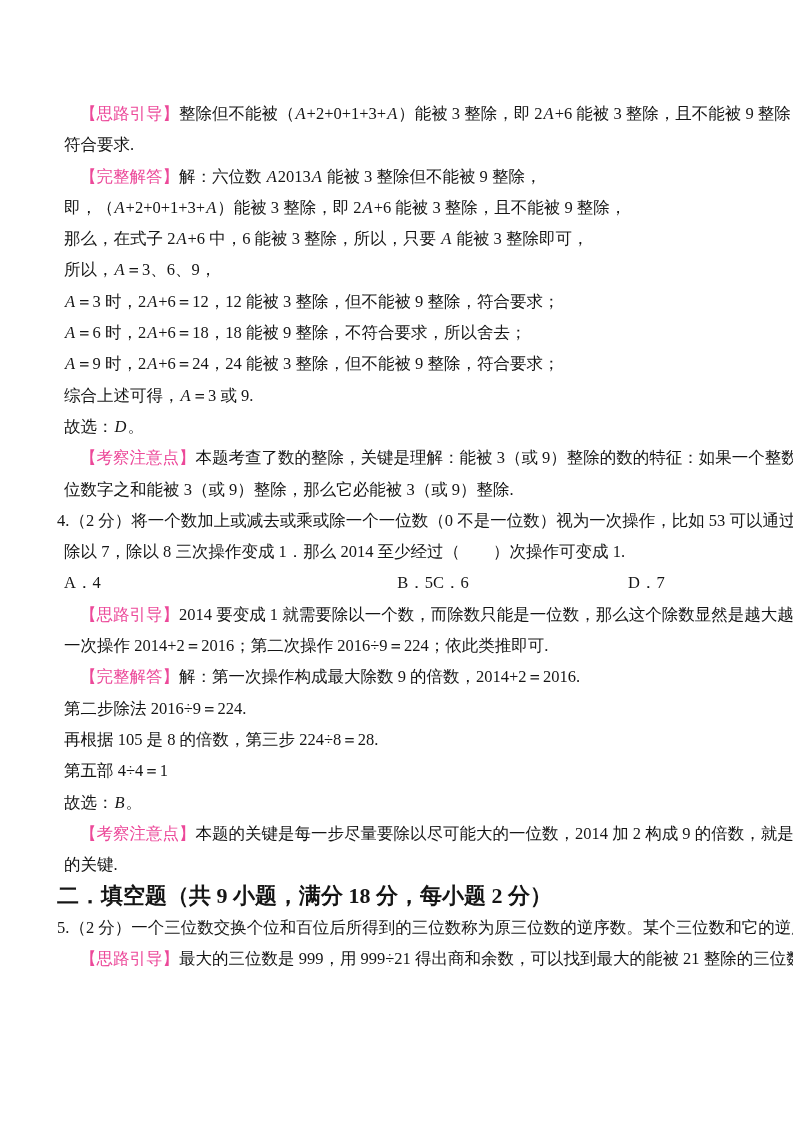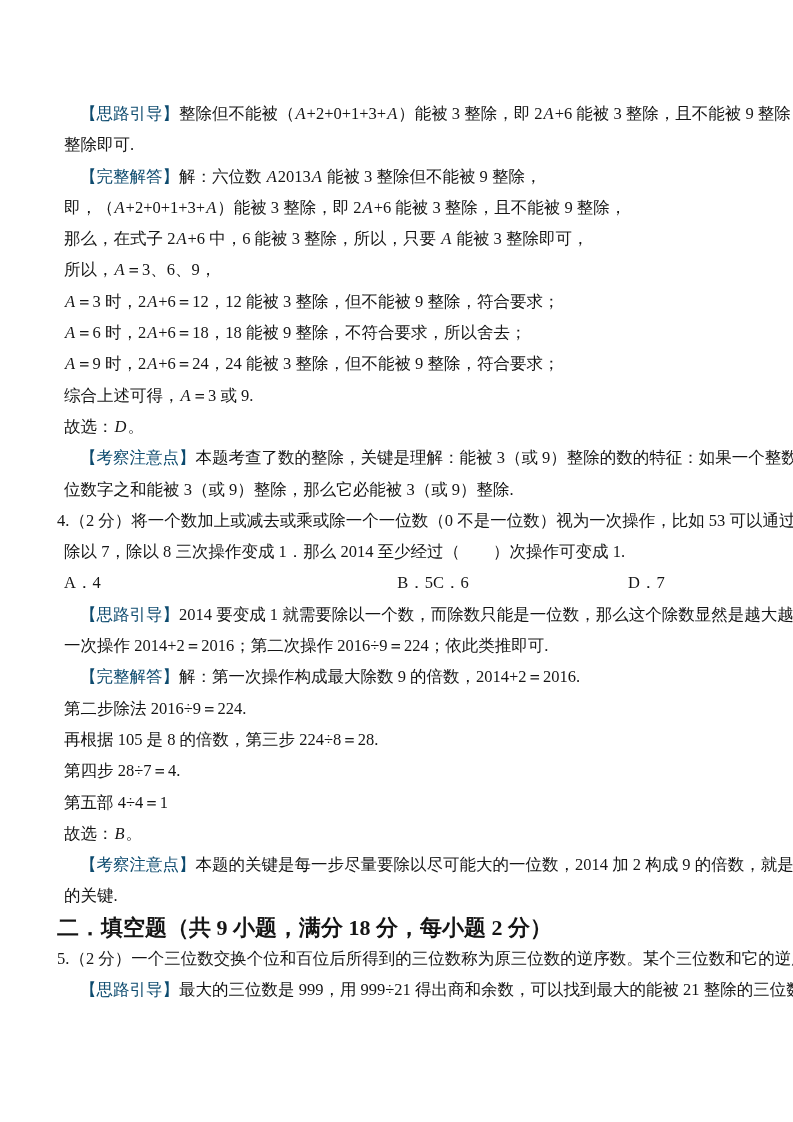--- a/index.html
+++ b/index.html
@@ -22,56 +22,55 @@
     white-space:pre;
   }
   
   .t-qnum{padding-left:0;}
   .t-body{padding-left:7px;}
   .t-label{padding-left:23px;}
   .t-heading{padding-left:0;font-weight:bold;font-size:22px;}
   .t-options{padding-left:7px;}
   
   .s-plain{}
-  .s-label{color:#0c4a6e;}
+  .s-label{color:#ec4899;}
   .s-var{font-style:italic;font-family:"Liberation Serif","DejaVu Serif",serif;padding:0 1px;}
   .s-answer{border-bottom:1.5px solid #151515;padding:0 15px;}
   
   .opt{display:inline-block;}
   .opt-0{width:169px;}
   .opt-1{width:200px;text-align:right;}
   .opt-2{width:195px;}
 </style>
 </head>
 <body>
 
 <div class="page">
   <div id="doc">
       <div class="line t-label"><span class="s-label">【思路引导】</span><span class="s-plain">整除但不能被（</span><span class="s-var">A</span><span class="s-plain">+2+0+1+3+</span><span class="s-var">A</span><span class="s-plain">）能被 3 整除，即 2</span><span class="s-var">A</span><span class="s-plain">+6 能被 3 整除，且不能被 9 整除，由此</span></div>
-      <div class="line t-body"><span class="s-plain">整除即可.</span></div>
+      <div class="line t-body"><span class="s-plain">符合要求.</span></div>
       <div class="line t-label"><span class="s-label">【完整解答】</span><span class="s-plain">解：六位数 </span><span class="s-var">A</span><span class="s-plain">2013</span><span class="s-var">A</span><span class="s-plain"> 能被 3 整除但不能被 9 整除，</span></div>
       <div class="line t-body"><span class="s-plain">即，（</span><span class="s-var">A</span><span class="s-plain">+2+0+1+3+</span><span class="s-var">A</span><span class="s-plain">）能被 3 整除，即 2</span><span class="s-var">A</span><span class="s-plain">+6 能被 3 整除，且不能被 9 整除，</span></div>
       <div class="line t-body"><span class="s-plain">那么，在式子 2</span><span class="s-var">A</span><span class="s-plain">+6 中，6 能被 3 整除，所以，只要 </span><span class="s-var">A</span><span class="s-plain"> 能被 3 整除即可，</span></div>
       <div class="line t-body"><span class="s-plain">所以，</span><span class="s-var">A</span><span class="s-plain">＝3、6、9，</span></div>
       <div class="line t-body"><span class="s-var">A</span><span class="s-plain">＝3 时，2</span><span class="s-var">A</span><span class="s-plain">+6＝12，12 能被 3 整除，但不能被 9 整除，符合要求；</span></div>
       <div class="line t-body"><span class="s-var">A</span><span class="s-plain">＝6 时，2</span><span class="s-var">A</span><span class="s-plain">+6＝18，18 能被 9 整除，不符合要求，所以舍去；</span></div>
       <div class="line t-body"><span class="s-var">A</span><span class="s-plain">＝9 时，2</span><span class="s-var">A</span><span class="s-plain">+6＝24，24 能被 3 整除，但不能被 9 整除，符合要求；</span></div>
       <div class="line t-body"><span class="s-plain">综合上述可得，</span><span class="s-var">A</span><span class="s-plain">＝3 或 9.</span></div>
       <div class="line t-body"><span class="s-plain">故选：</span><span class="s-var">D</span><span class="s-plain">。</span></div>
       <div class="line t-label"><span class="s-label">【考察注意点】</span><span class="s-plain">本题考查了数的整除，关键是理解：能被 3（或 9）整除的数的特征：如果一个整数的各</span></div>
       <div class="line t-body"><span class="s-plain">位数字之和能被 3（或 9）整除，那么它必能被 3（或 9）整除.</span></div>
       <div class="line t-qnum"><span class="s-plain">4.（2 分）将一个数加上或减去或乘或除一个一位数（0 不是一位数）视为一次操作，比如 53 可以通过加 3，</span></div>
       <div class="line t-body"><span class="s-plain">除以 7，除以 8 三次操作变成 1．那么 2014 至少经过（　　）次操作可变成 1.</span></div>
       <div class="line t-options"><span class="opt opt-0">A．4</span><span class="opt opt-1">B．5</span><span class="opt opt-2">C．6</span><span class="opt opt-3">D．7</span></div>
       <div class="line t-label"><span class="s-label">【思路引导】</span><span class="s-plain">2014 要变成 1 就需要除以一个数，而除数只能是一位数，那么这个除数显然是越大越好．第</span></div>
       <div class="line t-body"><span class="s-plain">一次操作 2014+2＝2016；第二次操作 2016÷9＝224；依此类推即可.</span></div>
       <div class="line t-label"><span class="s-label">【完整解答】</span><span class="s-plain">解：第一次操作构成最大除数 9 的倍数，2014+2＝2016.</span></div>
       <div class="line t-body"><span class="s-plain">第二步除法 2016÷9＝224.</span></div>
       <div class="line t-body"><span class="s-plain">再根据 105 是 8 的倍数，第三步 224÷8＝28.</span></div>
-      <div class="line t-body"><span class="s-plain">第四步 28÷7＝4.</span></div>
       <div class="line t-body"><span class="s-plain">第五部 4÷4＝1</span></div>
       <div class="line t-body"><span class="s-plain">故选：</span><span class="s-var">B</span><span class="s-plain">。</span></div>
       <div class="line t-label"><span class="s-label">【考察注意点】</span><span class="s-plain">本题的关键是每一步尽量要除以尽可能大的一位数，2014 加 2 构成 9 的倍数，就是本题</span></div>
       <div class="line t-body"><span class="s-plain">的关键.</span></div>
       <div class="line t-heading"><span class="s-plain">二．填空题（共 9 小题，满分 18 分，每小题 2 分）</span></div>
       <div class="line t-qnum"><span class="s-plain">5.（2 分）一个三位数交换个位和百位后所得到的三位数称为原三位数的逆序数。某个三位数和它的逆序数</span></div>
       <div class="line t-label"><span class="s-label">【思路引导】</span><span class="s-plain">最大的三位数是 999，用 999÷21 得出商和余数，可以找到最大的能被 21 整除的三位数，</span></div>
     </div>
 </div>
 

